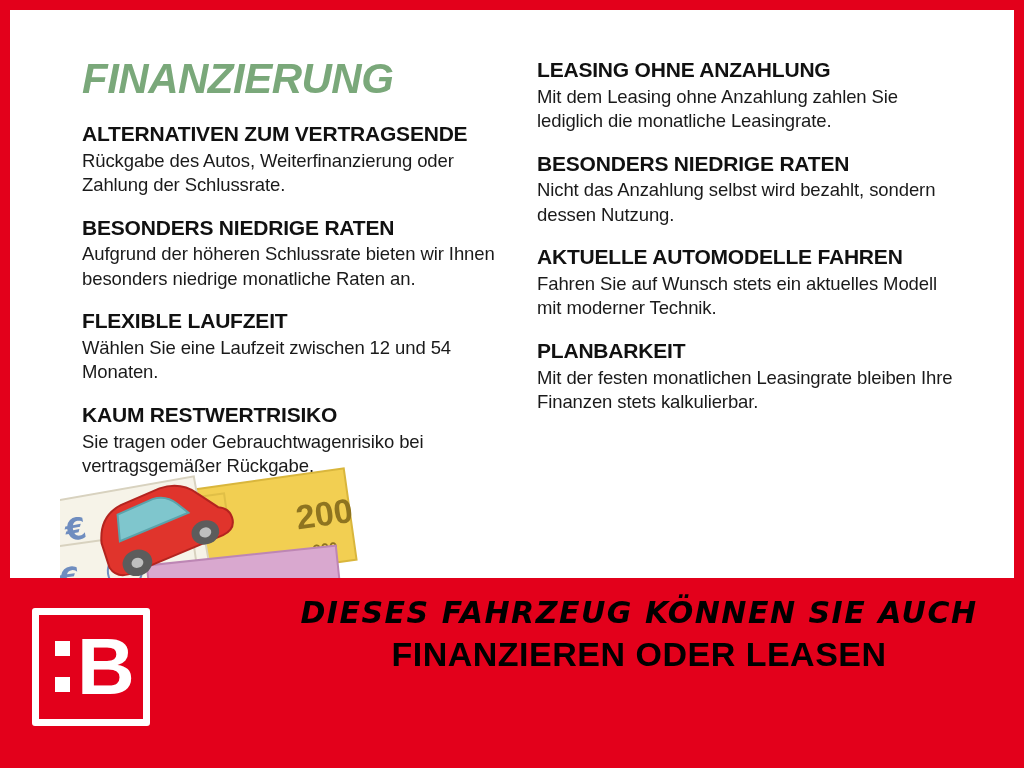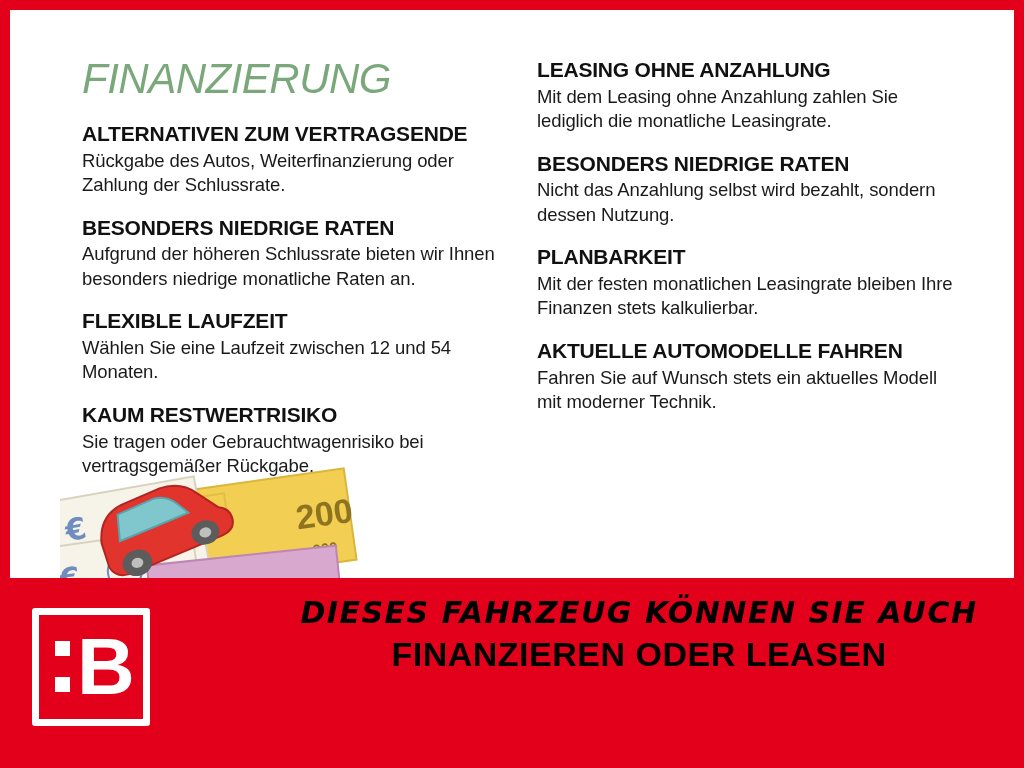--- a/index.html
+++ b/index.html
@@ -54,21 +54,21 @@
     left: 82px;
     width: 880px;
     display: flex;
     gap: 30px;
   }
   .col {
     width: 425px;
   }
   .col-title {
     font-size: 42px;
-    font-weight: normal;
+    font-weight: bold;
     font-style: italic;
     color: #7aa87a;
     letter-spacing: -0.5px;
     margin: 0 0 22px 0;
     line-height: 1;
   }
   .block {
     margin-bottom: 18px;
   }
   .block-head {
@@ -209,27 +209,27 @@
         <h2 class="block-head">LEASING OHNE ANZAHLUNG</h2>
         <p class="block-body">Mit dem Leasing ohne Anzahlung zahlen Sie lediglich die monatliche Leasingrate.</p>
       </div>
 
       <div class="block">
         <h2 class="block-head">BESONDERS NIEDRIGE RATEN</h2>
         <p class="block-body">Nicht das Anzahlung selbst wird bezahlt, sondern dessen Nutzung.</p>
       </div>
 
       <div class="block">
+        <h2 class="block-head">AKTUELLE AUTOMODELLE FAHREN</h2>
+        <p class="block-body">Fahren Sie auf Wunsch stets ein aktuelles Modell mit moderner Technik.</p>
+      </div>
+
+      <div class="block">
         <h2 class="block-head">PLANBARKEIT</h2>
         <p class="block-body">Mit der festen monatlichen Leasingrate bleiben Ihre Finanzen stets kalkulierbar.</p>
-      </div>
-
-      <div class="block">
-        <h2 class="block-head">AKTUELLE AUTOMODELLE FAHREN</h2>
-        <p class="block-body">Fahren Sie auf Wunsch stets ein aktuelles Modell mit moderner Technik.</p>
       </div>
     </div>
 
   </div>
 
   <div class="illu">
     <svg width="310" height="230" viewBox="0 0 310 230" xmlns="http://www.w3.org/2000/svg">
 
       <g transform="rotate(-8 190 60)">
         <rect x="120" y="22" width="170" height="92" fill="#f2cf52" stroke="#d9b63c" stroke-width="2"></rect>

